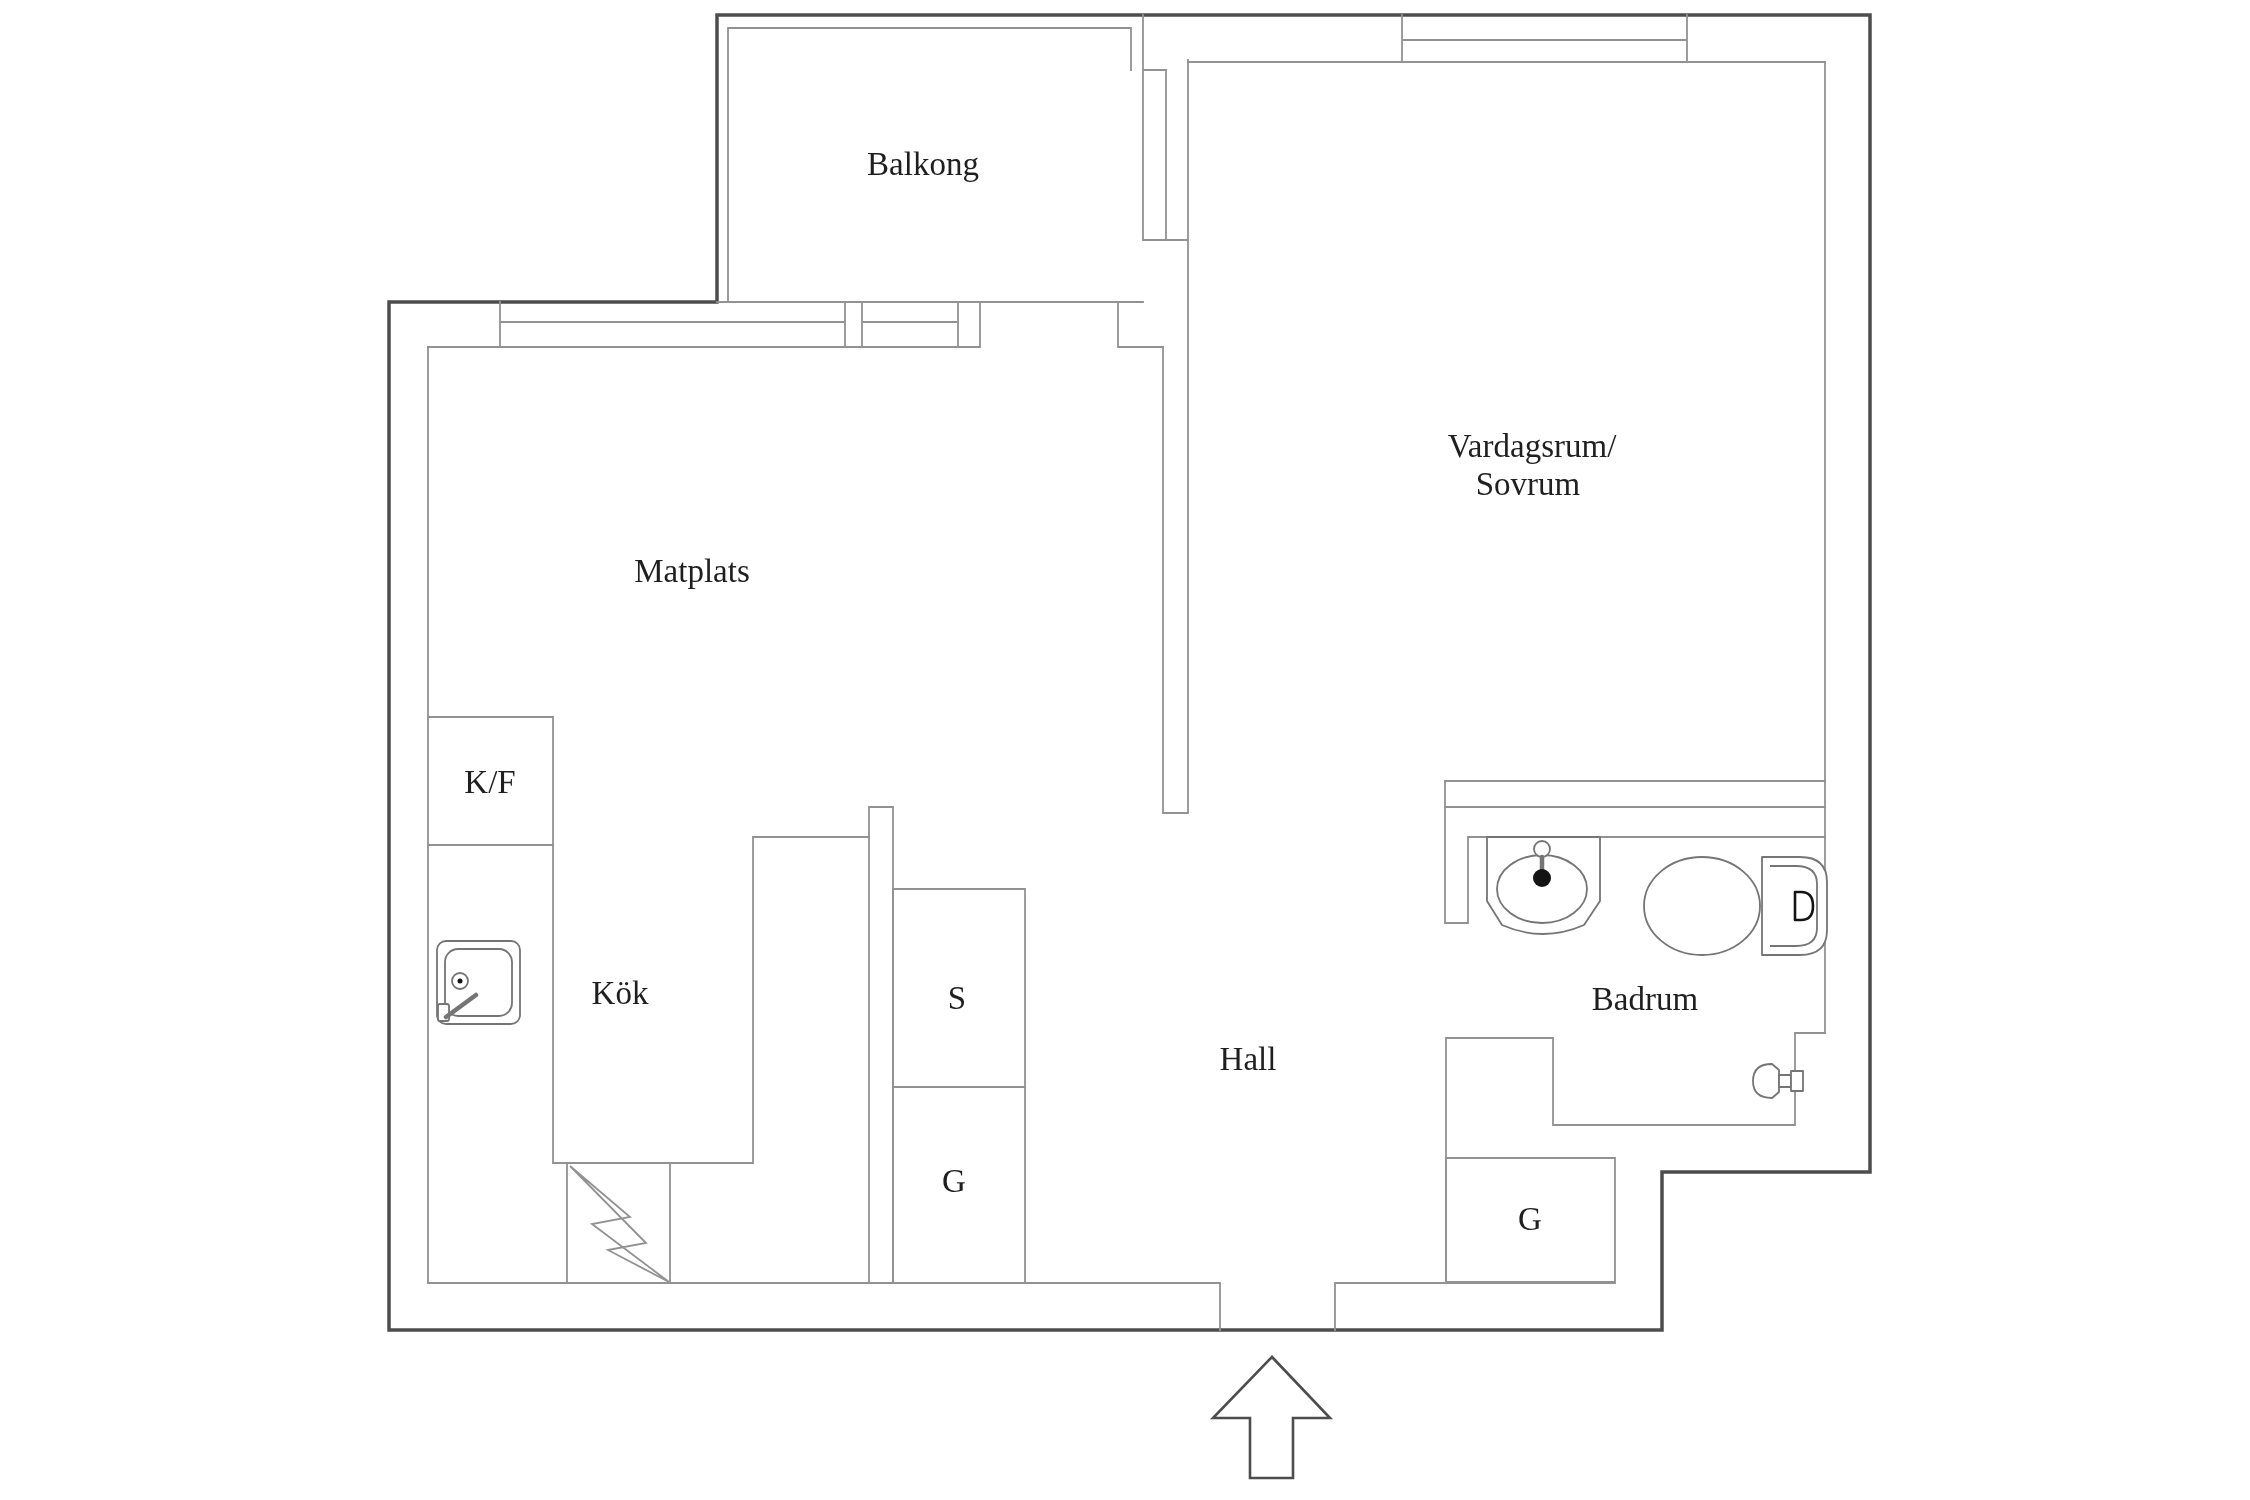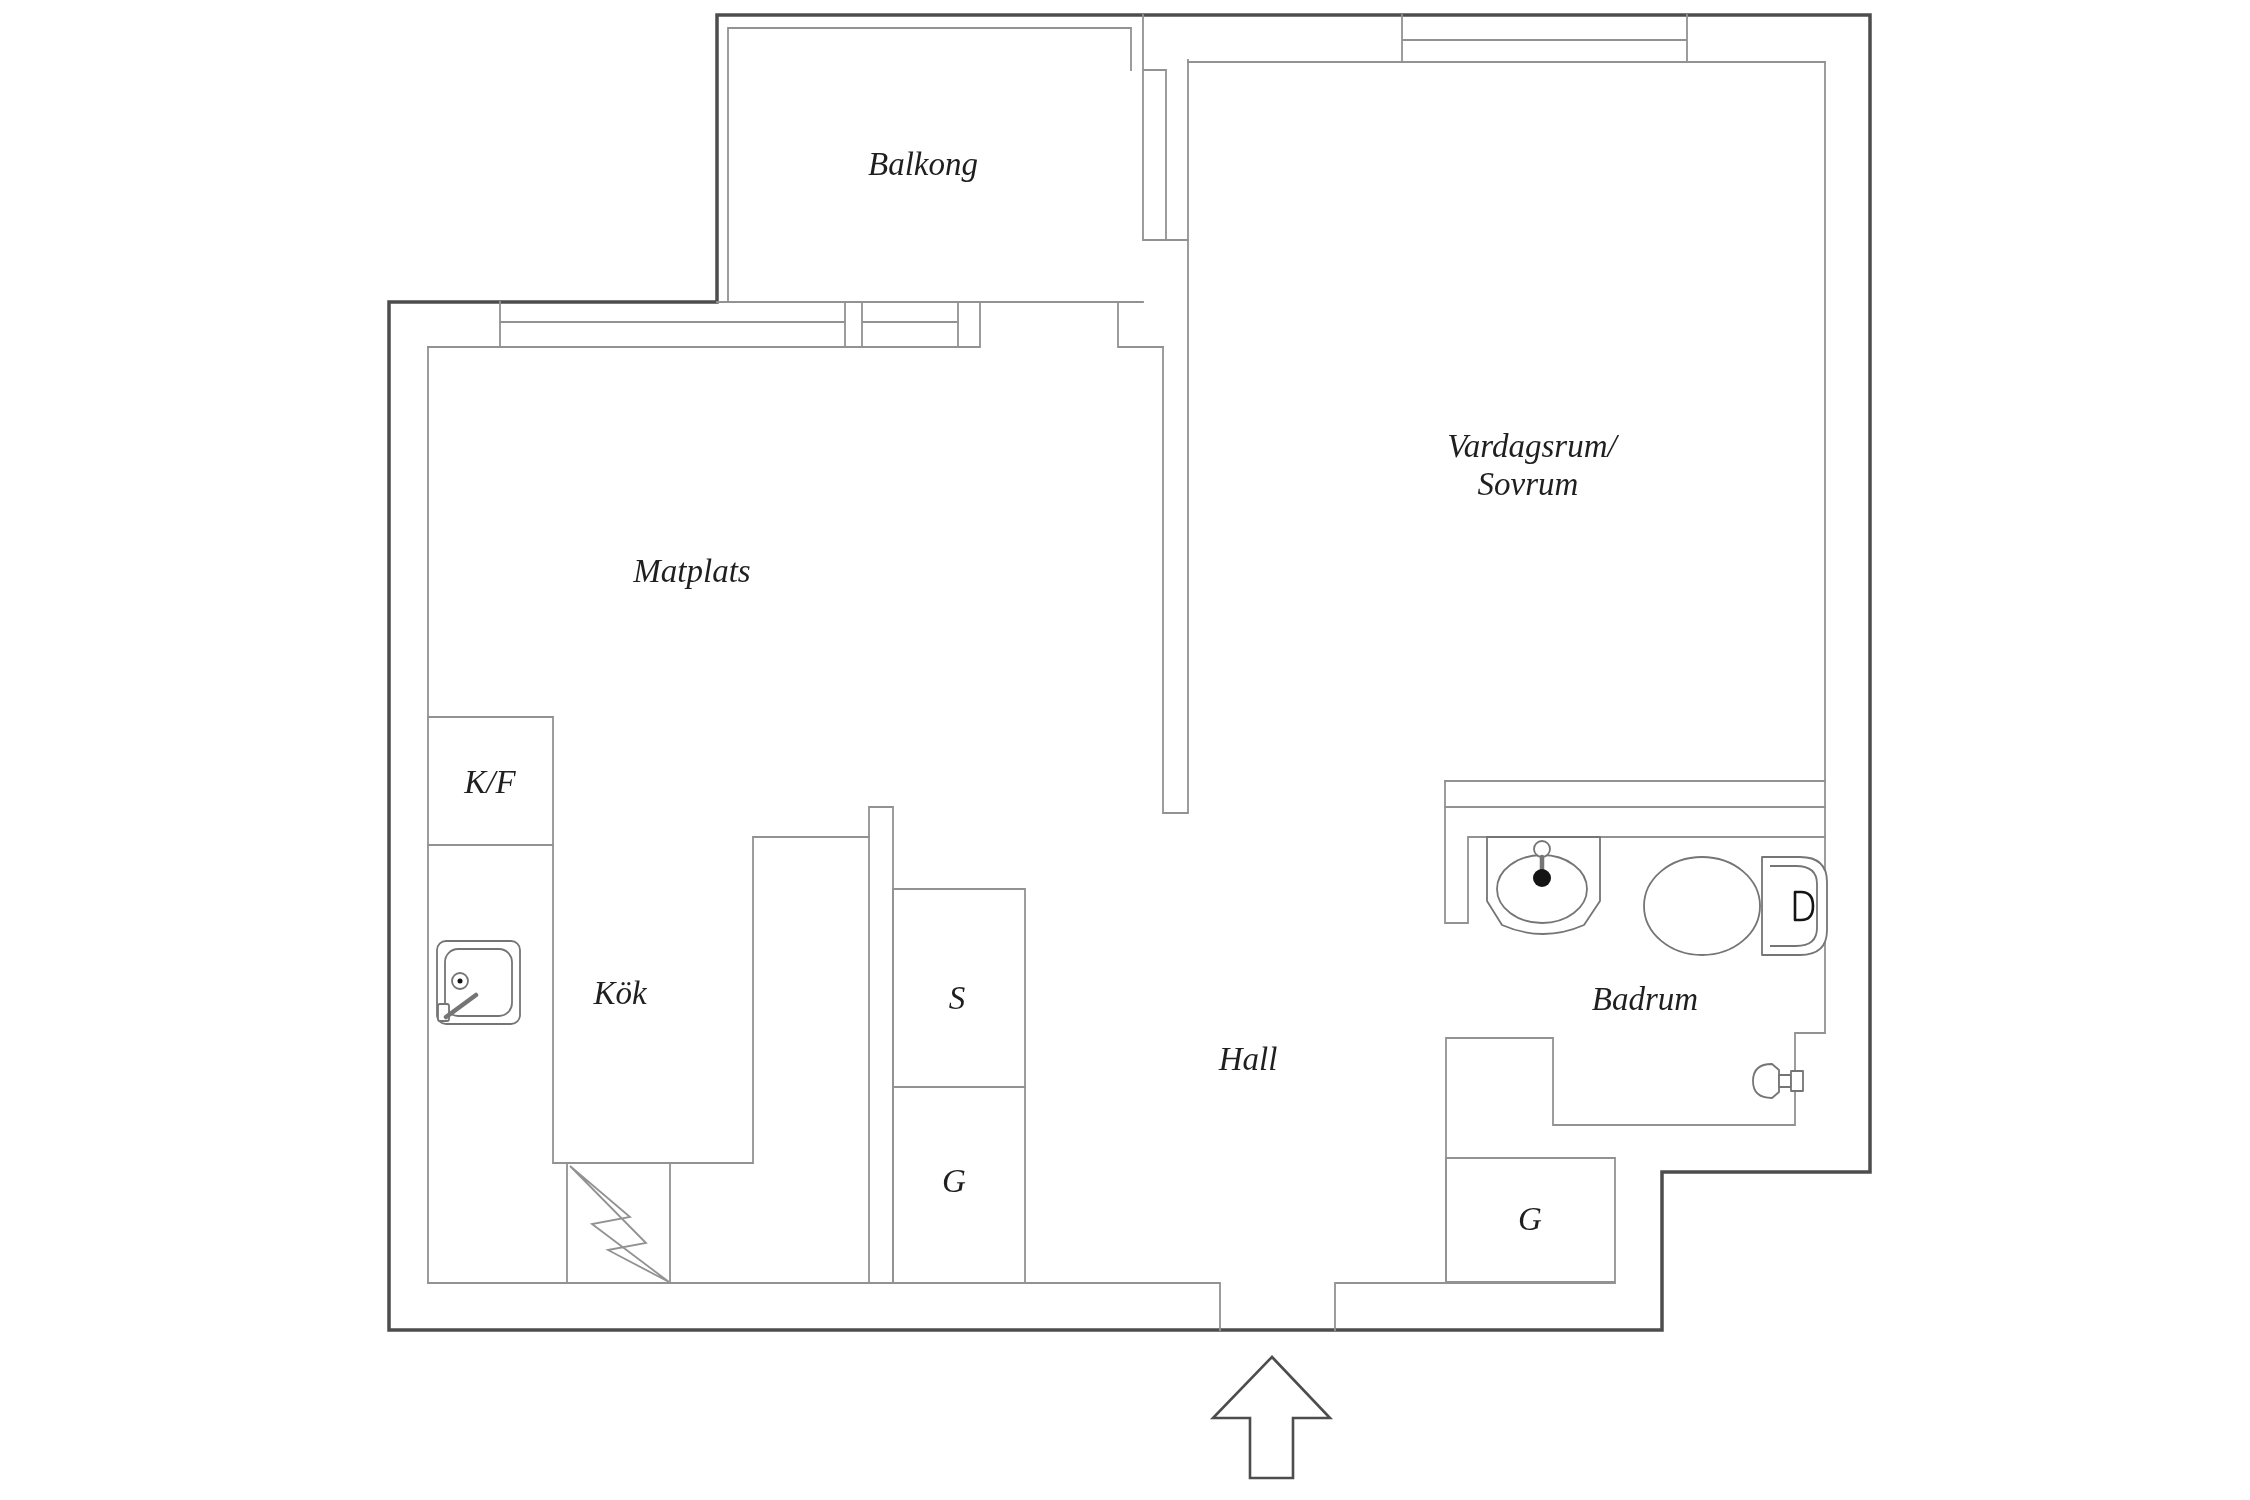--- a/index.html
+++ b/index.html
@@ -1,17 +1,17 @@
 <!DOCTYPE html>
 <html style="--wall-dark: #4d4d4d; --wall-light: #929292; --fixture-line: #757575; --fixture-dark: #141414; --label-text: #1f1f1f; --background: #ffffff;"><head>
 <meta charset="utf-8">
 <title>Floor plan</title>
 <style>
   html,body{margin:0;padding:0;background:#fff;}
-  .page{width:2250px;height:1500px;background:var(--background,#fff);position:relative;overflow:hidden;font-style:italic;}
+  .page{width:2250px;height:1500px;background:var(--background,#fff);position:relative;overflow:hidden;}
   svg{display:block;width:2250px;height:1500px;}
   .wall-dark{stroke:var(--wall-dark,#4d4d4d);stroke-width:3.5;fill:none;stroke-linecap:square;stroke-linejoin:miter;}
   .wall-light{stroke:var(--wall-light,#929292);stroke-width:1.8;fill:none;stroke-linecap:square;}
   .box-line{stroke:var(--wall-light,#929292);stroke-width:1.8;fill:none;stroke-linecap:square;}
   .fixture{stroke:var(--fixture-line,#757575);stroke-width:1.8;fill:#ffffff;stroke-linejoin:round;}
   .fixture-thick{stroke:var(--fixture-line,#757575);stroke-width:4.5;fill:none;stroke-linecap:round;}
   .fixture-dark{fill:var(--fixture-dark,#141414);stroke:none;}
   .fixture-dark-line{stroke:var(--fixture-dark,#141414);stroke-width:2.6;fill:none;stroke-linejoin:round;}
   .room-label{font-family:"Liberation Serif","DejaVu Serif",serif;font-size:33px;fill:var(--label-text,#1f1f1f);text-anchor:middle;}
 </style>

